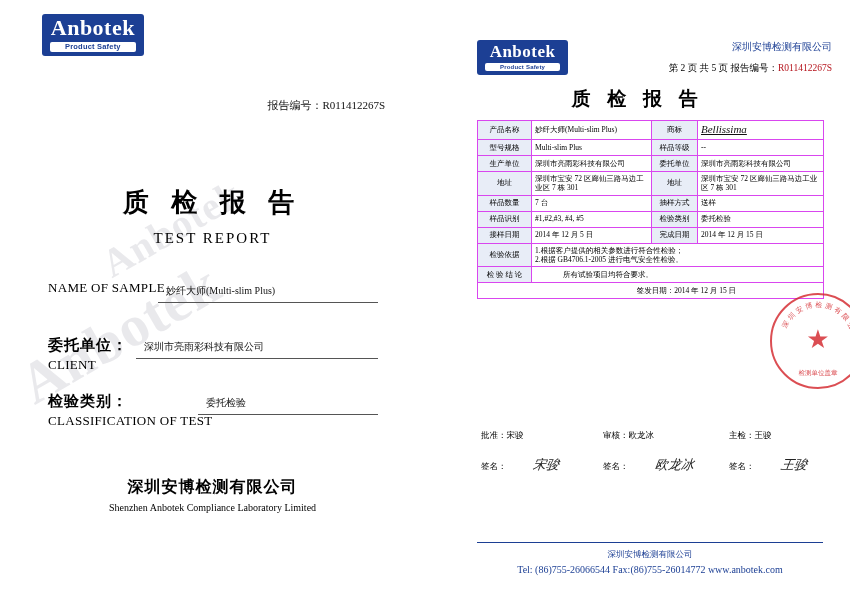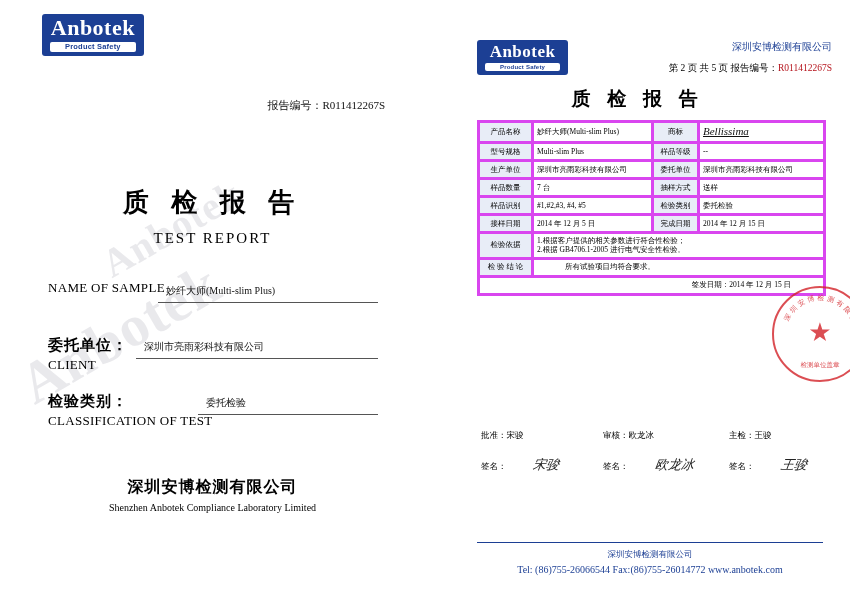--- a/index.html
+++ b/index.html
@@ -136,21 +136,21 @@
   }
 
   .tbl{
     position:absolute;left:52px;top:120px;width:346px;
     border-collapse:collapse;
     font-family:"Liberation Serif", serif;
     font-size:7.5px;color:#000;
     table-layout:fixed;
   }
   .tbl td{
-    border:3px solid #d946ef;
+    border:1px solid #d946ef;
     padding:2px 3px;
     height:11px;
     vertical-align:middle;
     line-height:1.25;
   }
   .tbl td.lbl{background:#e8edf7;text-align:center;width:54px;}
   .tbl td.lbl2{background:#e8edf7;text-align:center;width:46px;}
   .tbl td.val{background:#fff;}
   .brand-script{
     font-family:"Liberation Serif", serif;
@@ -308,20 +308,26 @@
           <td class="lbl">型号规格</td>
           <td class="val">Multi-slim Plus</td>
           <td class="lbl2">样品等级</td>
           <td class="val">--</td>
         </tr>
         <tr>
           <td class="lbl">生产单位</td>
           <td class="val">深圳市亮雨彩科技有限公司</td>
           <td class="lbl2">委托单位</td>
           <td class="val">深圳市亮雨彩科技有限公司</td>
+        </tr>
+        <tr>
+          <td class="lbl">地址</td>
+          <td class="val">深圳市宝安 72 区廊仙三路马边工业区 7 栋 301</td>
+          <td class="lbl2">地址</td>
+          <td class="val">深圳市宝安 72 区廊仙三路马边工业区 7 栋 301</td>
         </tr>
         <tr>
           <td class="lbl">样品数量</td>
           <td class="val">7 台</td>
           <td class="lbl2">抽样方式</td>
           <td class="val">送样</td>
         </tr>
         <tr>
           <td class="lbl">样品识别</td>
           <td class="val">#1,#2,#3, #4, #5</td>
@@ -357,21 +363,21 @@
                 <span style="transform:rotate(50deg) translate(-4px,-40px);">限</span>
                 <span style="transform:rotate(66deg) translate(-4px,-40px);">公</span>
                 <span style="transform:rotate(82deg) translate(-4px,-40px);">司</span>
               </div>
               <div class="star">★</div>
               <div class="bottom-txt">检测单位盖章</div>
             </div>
           </td>
         </tr>
         <tr>
-          <td class="val" colspan="4" style="text-align:right;padding-right:32px;">
+          <td class="val" colspan="4" style="text-align:right;padding-right:87px;">
             <span>签发日期：</span><span>2014 年 12 月 15 日</span>
           </td>
         </tr>
       </tbody>
     </table>
 
     <div class="sig-row">
       <div class="sig-col c1">
         <div class="line1">
           <span>批准：</span><span>宋骏</span>

